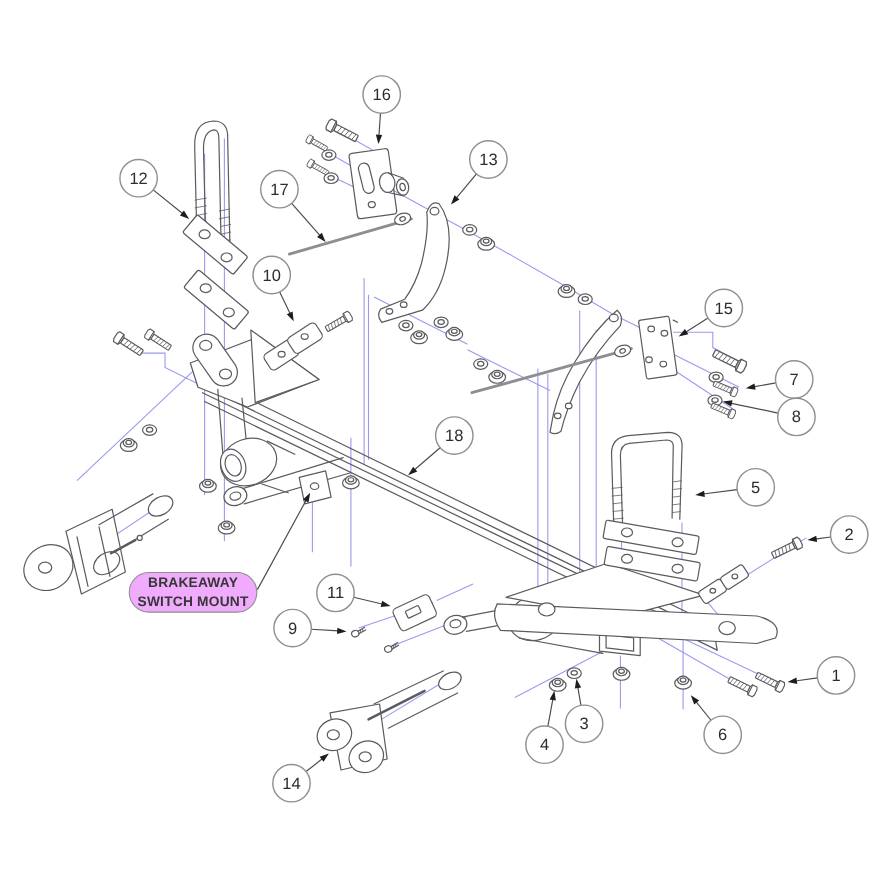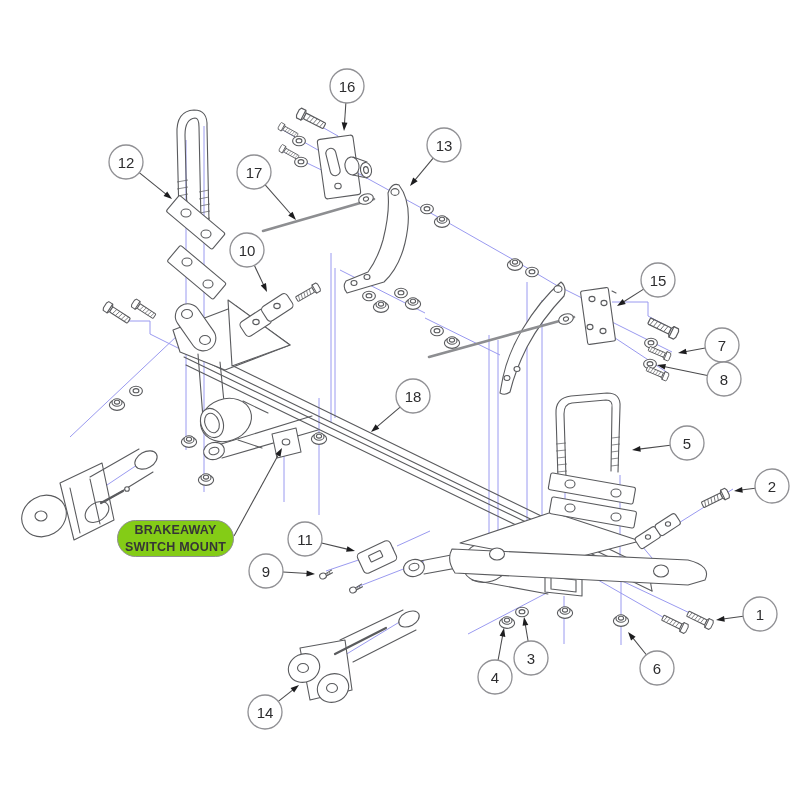--- a/index.html
+++ b/index.html
@@ -11,21 +11,21 @@
   .pn {fill:none;stroke:var(--outline,#5a5b5e);stroke-width:1.1;stroke-linejoin:round;stroke-linecap:round;}
   .pt {fill:none;stroke:var(--outline,#5a5b5e);stroke-width:2.2;stroke-linecap:round;}
   .th {fill:none;stroke:var(--outline,#5a5b5e);stroke-width:0.7;}
   .rod{fill:none;stroke:#8d8e91;stroke-width:2.6;stroke-linecap:round;}
   .bl {fill:none;stroke:var(--centerline,#9a9af0);stroke-width:1;}
   .leader{fill:none;stroke:var(--leader,#4a4a4c);stroke-width:1.05;}
   .ahead{fill:var(--arrowhead,#1d1d1f);stroke:none;}
   .callout-circle{fill:#ffffff;stroke:var(--callout-stroke,#909094);stroke-width:1.3;}
   .callout-num{fill:var(--callout-text,#2d2d2f);font-size:15px;font-family:"Liberation Sans",sans-serif;}
   #label{position:absolute;box-sizing:border-box;border:1.3px solid var(--callout-stroke,#909094);
-         border-radius:19px;background:#84cc16;display:flex;flex-direction:column;align-items:center;
+         border-radius:19px;background:#f0abfc;display:flex;flex-direction:column;align-items:center;
          justify-content:center;text-align:center;color:var(--label-text,#363636);
          font-size:12.5px;font-weight:700;line-height:1.3;letter-spacing:.2px;}
 </style>
 </head>
 <body>
 
 <div id="stage">
 <svg id="art" width="800" height="800" viewBox="0 0 800 800">
   <defs>
     <g id="sym-bolt">

